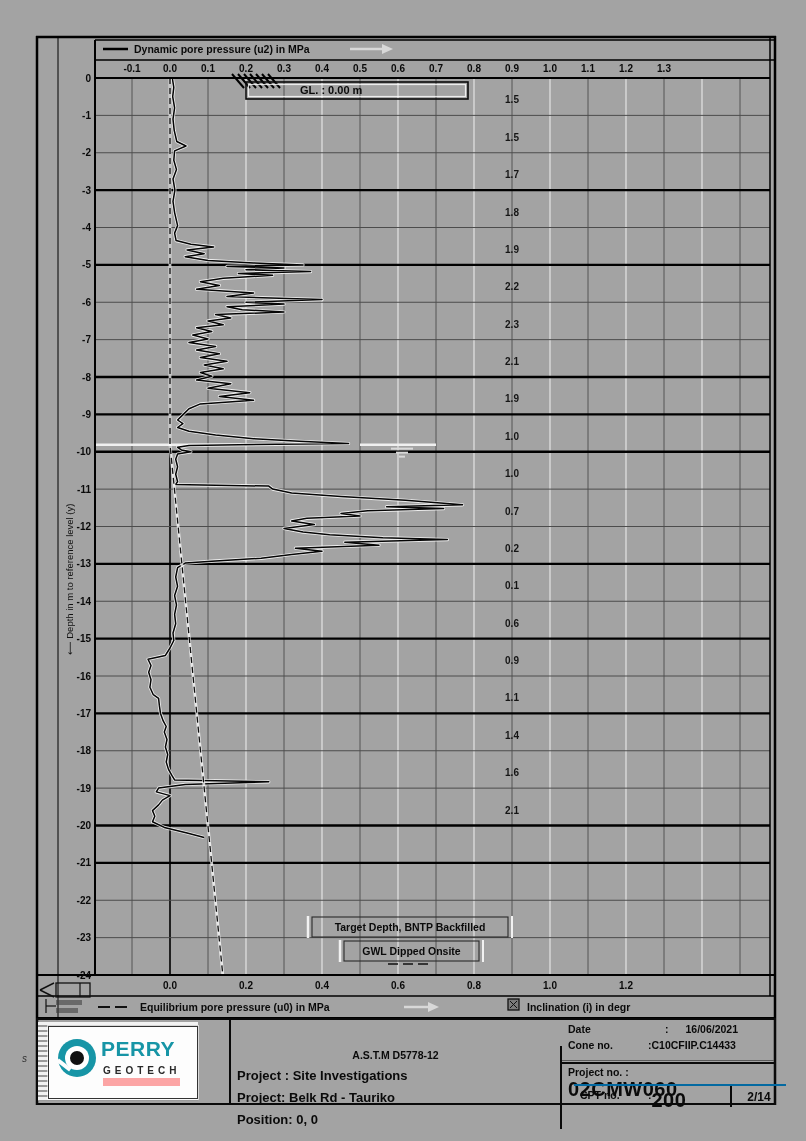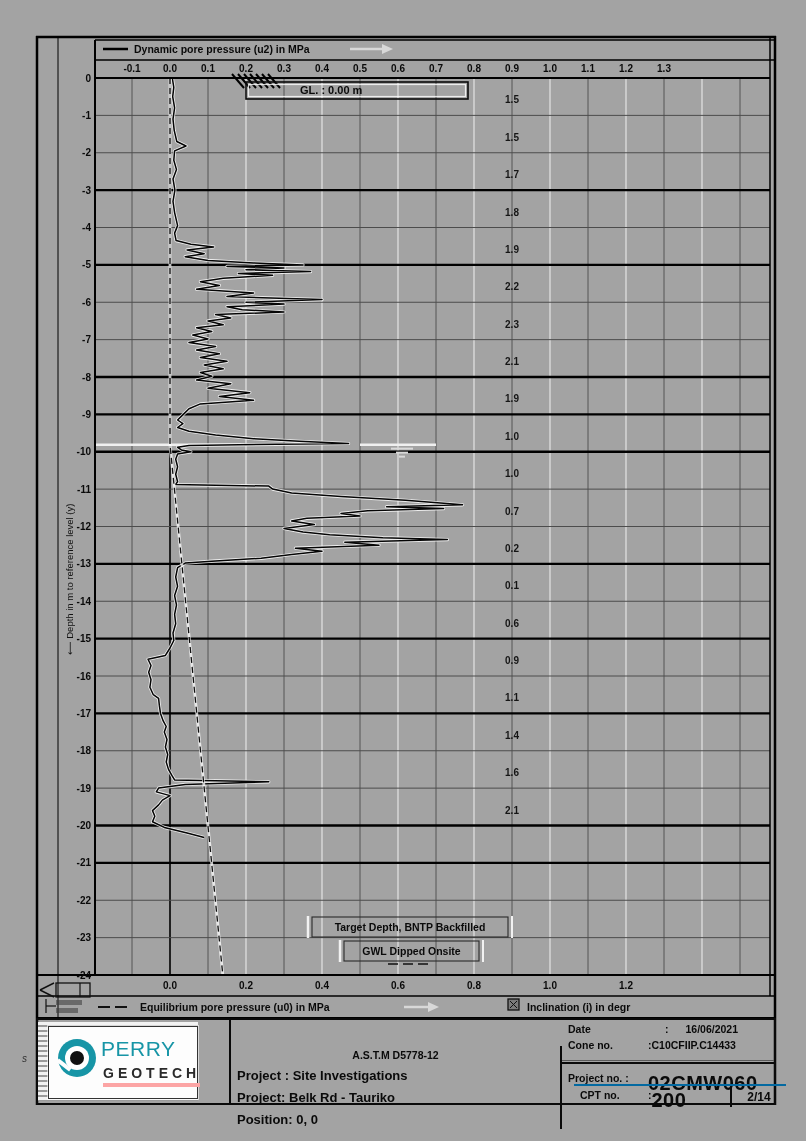--- a/index.html
+++ b/index.html
@@ -11,22 +11,22 @@
   .fcell{position:relative;box-sizing:border-box;height:100%;}
   #fcell-left{width:193px;border-right:2px solid #0a0a0a;}
   #stripes{position:absolute;left:0;top:2px;width:160px;height:79px;
     background:repeating-linear-gradient(to bottom,#f2f2f2 0 3px,#9a9a9a 3px 5px);}
   #logo-box{position:absolute;left:10px;top:6px;width:148px;height:71px;background:#fdfdfd;border:1px solid #333;
     box-shadow:0 0 0 1px rgba(255,255,255,.6);}
   #logo-circle{position:absolute;left:9px;top:12px;width:38px;height:38px;border-radius:50%;background:#1795a6;}
   #logo-circle .inner{position:absolute;left:7px;top:7px;width:24px;height:24px;border-radius:50%;background:#ffffff;}
   #logo-circle .dot{position:absolute;left:12px;top:12px;width:14px;height:14px;border-radius:50%;background:#111111;}
   #logo-circle .notch{position:absolute;left:-2px;top:24px;width:16px;height:4px;background:#fdfdfd;transform:rotate(38deg);}
-  #logo-text-main{position:absolute;left:52px;top:10px;font-size:21px;font-weight:normal;letter-spacing:.5px;color:#1795a6;}
-  #logo-text-sub{position:absolute;left:54px;top:38px;font-size:14px;font-weight:bold;letter-spacing:4px;color:#2a2a2a;border-bottom:4px solid #fca5a5;padding-bottom:2px;}
+  #logo-text-main{position:absolute;left:52px;top:10px;font-size:21px;font-weight:bold;letter-spacing:.5px;color:#1795a6;}
+  #logo-text-sub{position:absolute;left:54px;top:38px;font-size:10px;font-weight:bold;letter-spacing:4px;color:#2a2a2a;border-bottom:8px solid #fca5a5;padding-bottom:2px;}
   #fcell-mid{width:331px;border-right:2px solid #0a0a0a;font-size:11px;color:#0a0a0a;margin-top:26px;}
   #astm{position:absolute;left:0;top:3px;width:100%;text-align:center;font-weight:bold;font-size:10.5px;}
   .mid-row{position:absolute;left:6px;font-weight:bold;font-size:13px;white-space:pre;}
   .mid-row .lbl{display:inline-block;}
   #fcell-right{flex:1;font-size:10.5px;color:#0a0a0a;}
   .r-row{position:absolute;left:6px;display:flex;font-weight:bold;white-space:pre;}
   .r-lbl{width:80px;display:inline-block;}
   #row-projno{position:absolute;left:0;top:42px;width:100%;height:22px;border-top:2px solid #0a0a0a;box-sizing:border-box;}
   #row-cpt{position:absolute;left:12px;top:64px;width:100%;height:23px;border-top:2px solid #0369a1;box-sizing:border-box;}
   .bigval{font-size:20px;font-weight:bold;letter-spacing:.5px;}
@@ -241,21 +241,21 @@
 
     <div class="fcell" id="fcell-right" style="flex:1;">
       <div class="r-row" style="top:3px;gap:17px;">
         <span class="r-lbl">Date</span><span>:</span> <span>16/06/2021</span>
       </div>
       <div class="r-row" style="top:19px;">
         <span class="r-lbl">Cone no.</span><span>:</span> <span>C10CFIIP.C14433</span>
       </div>
       <div id="row-date-underline"></div>
       <div id="row-projno">
-        <div class="r-row" style="top:8px;">
+        <div class="r-row" style="top:2px;flex-direction:column;">
           <span class="r-lbl">Project no. :</span><span class="bigval">02CMW060</span>
         </div>
       </div>
       <div id="row-cpt">
         <div class="r-row" style="top:3px;">
           <span class="r-lbl" style="width:68px;">CPT no.</span><span>:</span> <span class="bigval">200</span>
         </div>
         <div id="cpt-page">2/14</div>
       </div>
     </div>

